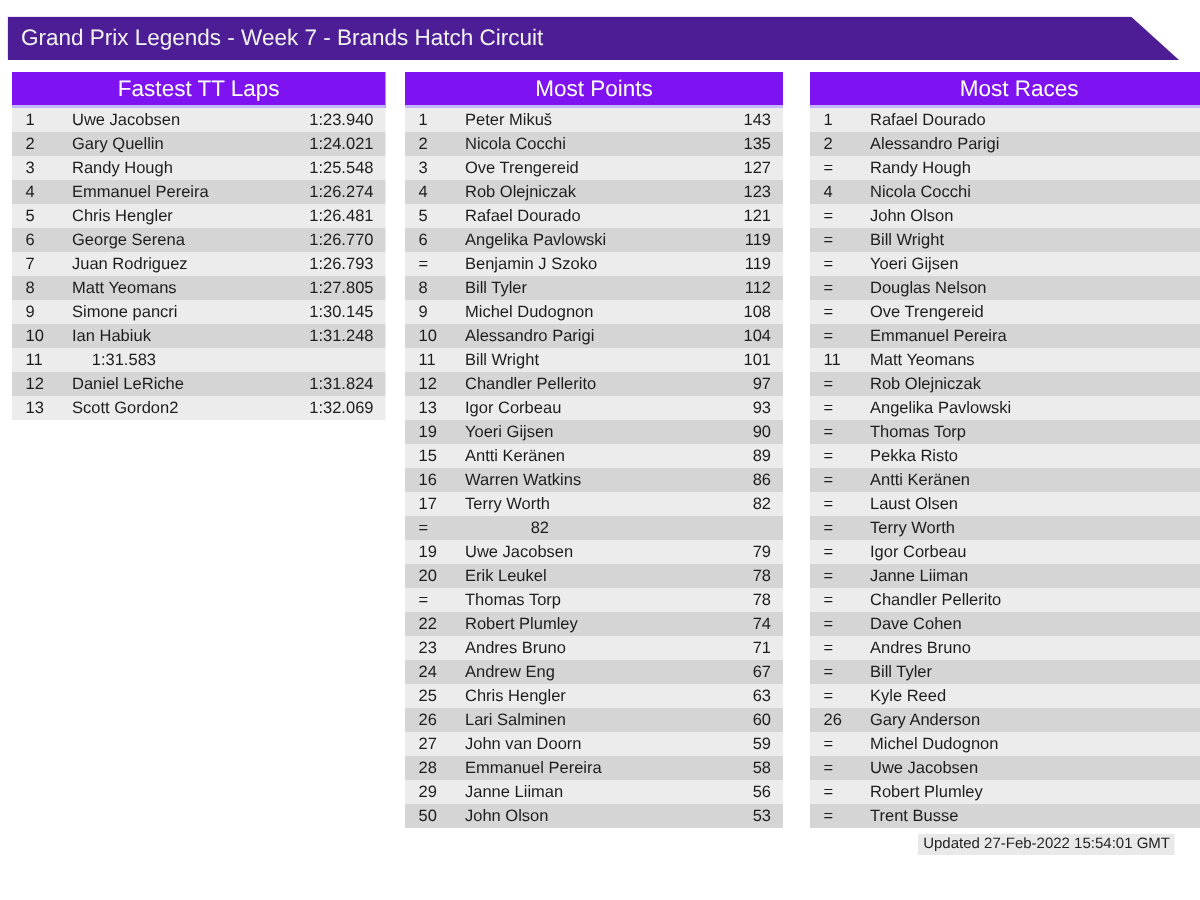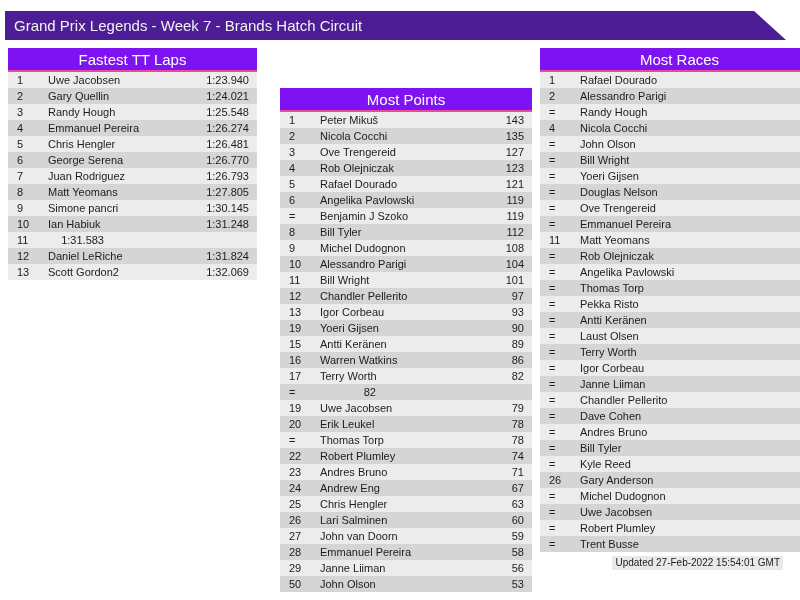--- a/index.html
+++ b/index.html
@@ -16,26 +16,26 @@
     width: 781px; height: 29px;
     background: #4c1d95;
     color: #f2f2f2;
     font-size: 15px;
     line-height: 29px;
     padding-left: 9px;
     clip-path: polygon(0 0, 749px 0, 781px 29px, 0 29px);
   }
   .board { position: absolute; top: 48px; }
   .board-0 { left: 8px;   width: 249px; }
-  .board-1 { left: 280px; width: 252px; margin-top: 40px; }
+  .board-1 { left: 270px; width: 252px; }
   .board-2 { left: 540px; width: 279px; }
   .board-header {
     height: 24px;
     background: #7e12f1;
-    border-bottom: 2px solid #ec4899;
+    border-bottom: 2px solid #c4b5fd;
     color: #ffffff;
     text-align: center;
     font-size: 15px;
     line-height: 23px;
   }
   .row {
     display: flex;
     height: 16px;
     font-size: 11px;
     line-height: 16px;

